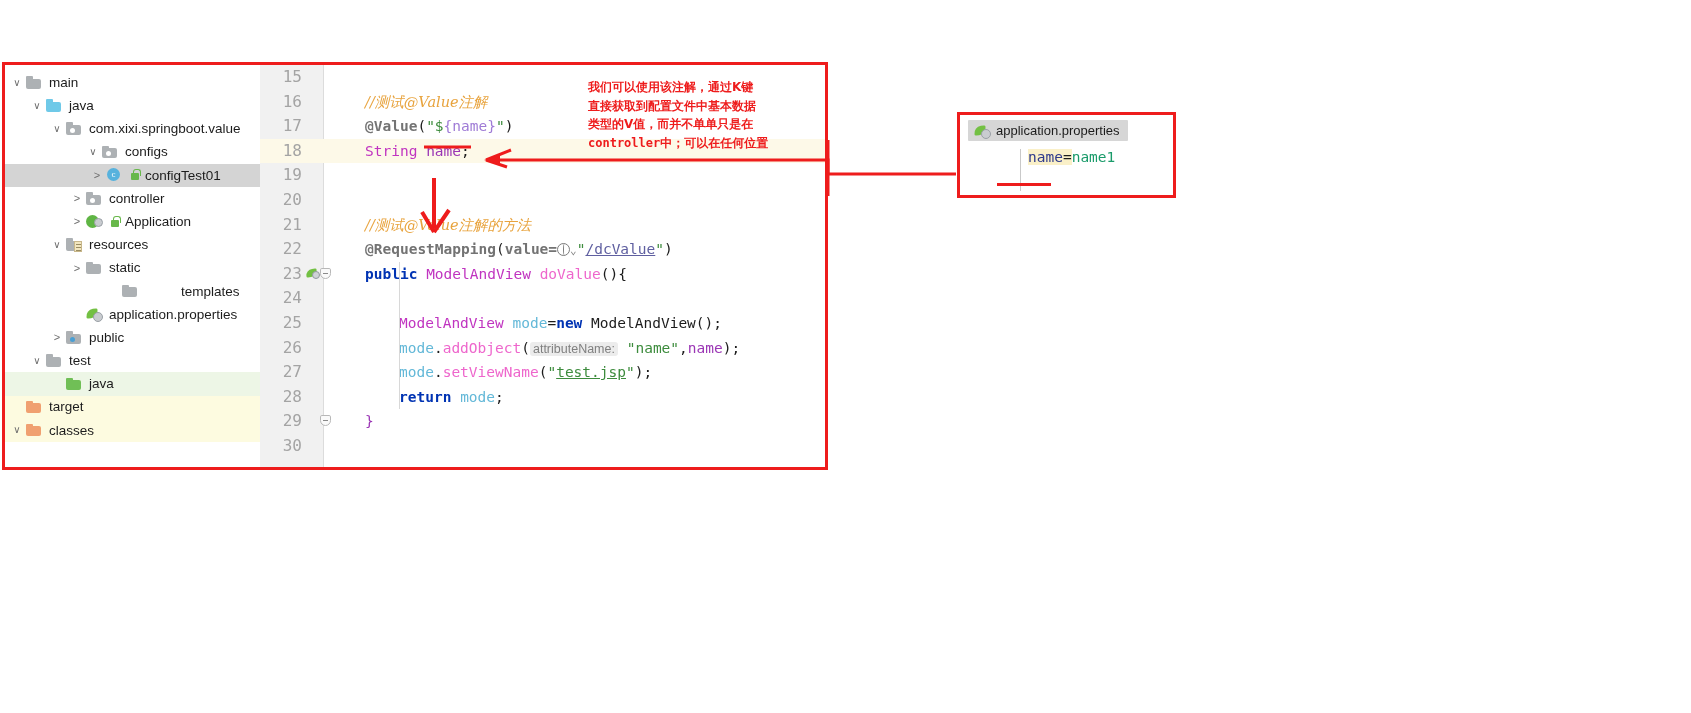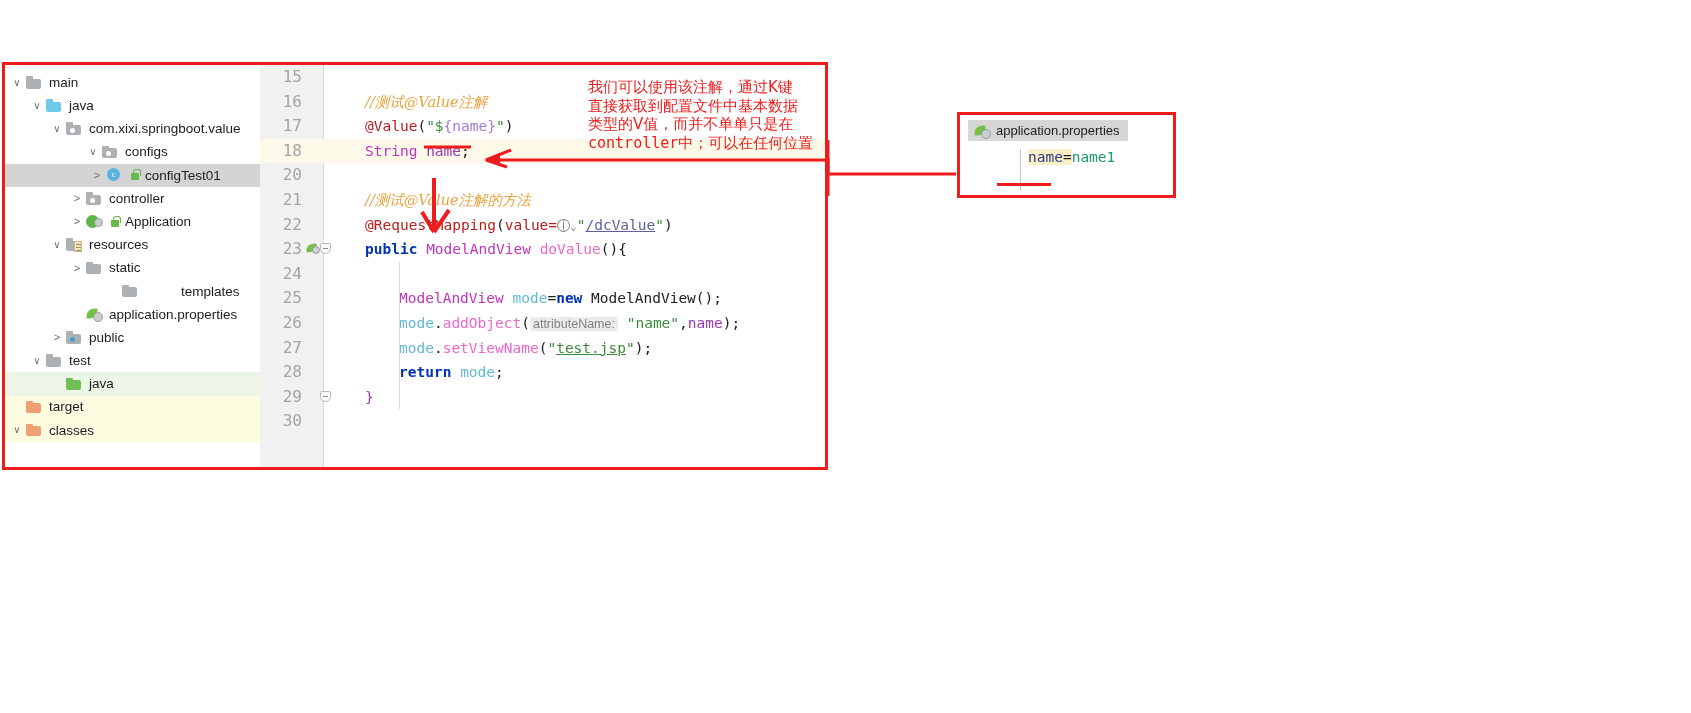--- a/index.html
+++ b/index.html
@@ -173,21 +173,21 @@
     width: 5px; height: 1px; background: #8a8a8a;
   }
   .fold.open { border-radius: 2px 2px 6px 6px; }
   .code-text { position: absolute; left: 105px; top: 0; }
   .indent-guide {
     position: absolute; left: 139px; width: 1px; background: #d8d8d8;
   }
 
   
   .t-cmt   { color: #e8a33d; font-style: italic; font-family: "DejaVu Serif", serif; }
-  .t-ann   { color: #b91c1c; }
+  .t-ann   { color: #737373; font-weight: bold; }
   .t-str   { color: #3d8c3d; }
   .t-kw    { color: #0033b3; font-weight: bold; }
   .t-type  { color: #c034c0; }
   .t-plain { color: #1c1c1c; }
   .t-field { color: #9b36b5; }
   .t-meth  { color: #ee66cc; }
   .t-var   { color: #63b8d8; }
   .t-brk   { color: #1c1c1c; }
   .t-tmpl  { color: #9f7bd6; }
   .t-link  { color: #5f5fa0; text-decoration: underline; }
@@ -204,22 +204,22 @@
     width: 2px; height: 13px; border-left: 1.2px solid #7d7d7d;
     border-radius: 50%;
   }
   .t-caret { color: #7d7d7d; font-size: 11px; }
 
   
   #anno { position: absolute; left: 0; top: 0; width: 1691px; height: 713px;
           pointer-events: none; }
   #anno-text {
     position: absolute; left: 588px; top: 78px; width: 240px;
-    color: #ee1c1c; font-size: 15px; line-height: 18.6px;
-    font-weight: normal; font-family: "DejaVu Sans", sans-serif;
+    color: #ee1c1c; font-size: 12px; line-height: 18.6px;
+    font-weight: bold; font-family: "DejaVu Sans", sans-serif;
     letter-spacing: 0px;
   }
 
   
   #props-panel {
     position: absolute; left: 957px; top: 112px;
     width: 219px; height: 86px;
     border: 3px solid #ee1c1c; background: #ffffff;
   }
   #props-tab {
@@ -346,20 +346,21 @@
         </div>
       </div>
 
     <div id="editor">
       <div id="gutter"></div>
       <div id="lines">
           <div class="code-line"><span class="lnum">15</span><span class="code-text"></span></div>
           <div class="code-line"><span class="lnum">16</span><span class="code-text"><span class="t-cmt">//测试@Value注解</span></span></div>
           <div class="code-line"><span class="lnum">17</span><span class="code-text"><span class="t-ann">@Value</span><span class="t-brk">(</span><span class="t-str">"$</span><span class="t-tmpl">{name}</span><span class="t-str">"</span><span class="t-brk">)</span></span></div>
           <div class="code-line hl"><span class="lnum">18</span><span class="code-text"><span class="t-type">String</span><span class="t-plain"> </span><span class="t-field">name</span><span class="t-plain">;</span></span></div>
+          <div class="code-line"><span class="lnum">19</span><span class="code-text"></span></div>
           <div class="code-line"><span class="lnum">20</span><span class="code-text"></span></div>
           <div class="code-line"><span class="lnum">21</span><span class="code-text"><span class="t-cmt">//测试@Value注解的方法</span></span></div>
           <div class="code-line"><span class="lnum">22</span><span class="code-text"><span class="t-ann">@RequestMapping</span><span class="t-brk">(</span><span class="t-ann">value=</span><span class="t-globe"></span><span class="t-caret">⌄</span><span class="t-str">"</span><span class="t-link">/dcValue</span><span class="t-str">"</span><span class="t-brk">)</span></span></div>
           <div class="code-line"><span class="lnum">23</span><span class="gutter-badge"><span class="g1"></span><span class="g2"></span></span><span class="fold open"></span><span class="code-text"><span class="t-kw">public</span><span class="t-plain"> </span><span class="t-type">ModelAndView</span><span class="t-plain"> </span><span class="t-meth">doValue</span><span class="t-brk">(){</span></span></div>
           <div class="code-line"><span class="lnum">24</span><span class="code-text"></span></div>
           <div class="code-line"><span class="lnum">25</span><span class="code-text" style="left: 139px;"><span class="t-type">ModelAndView</span><span class="t-plain"> </span><span class="t-var">mode</span><span class="t-plain">=</span><span class="t-kw">new</span><span class="t-plain"> </span><span class="t-plain" style="font-weight: normal;">ModelAndView</span><span class="t-brk">();</span></span></div>
           <div class="code-line"><span class="lnum">26</span><span class="code-text" style="left: 139px;"><span class="t-var">mode</span><span class="t-plain">.</span><span class="t-meth">addObject</span><span class="t-brk">(</span><span class="t-hint">attributeName:</span><span class="t-plain"> </span><span class="t-str">"name"</span><span class="t-plain">,</span><span class="t-field">name</span><span class="t-brk">);</span></span></div>
           <div class="code-line"><span class="lnum">27</span><span class="code-text" style="left: 139px;"><span class="t-var">mode</span><span class="t-plain">.</span><span class="t-meth">setViewName</span><span class="t-brk">(</span><span class="t-str">"</span><span class="t-str" style="text-decoration: underline;">test.jsp</span><span class="t-str">"</span><span class="t-brk">);</span></span></div>
           <div class="code-line"><span class="lnum">28</span><span class="code-text" style="left: 139px;"><span class="t-kw">return</span><span class="t-plain"> </span><span class="t-var">mode</span><span class="t-plain">;</span></span></div>
           <div class="code-line"><span class="lnum">29</span><span class="fold open"></span><span class="code-text"><span class="t-field">}</span></span></div>

